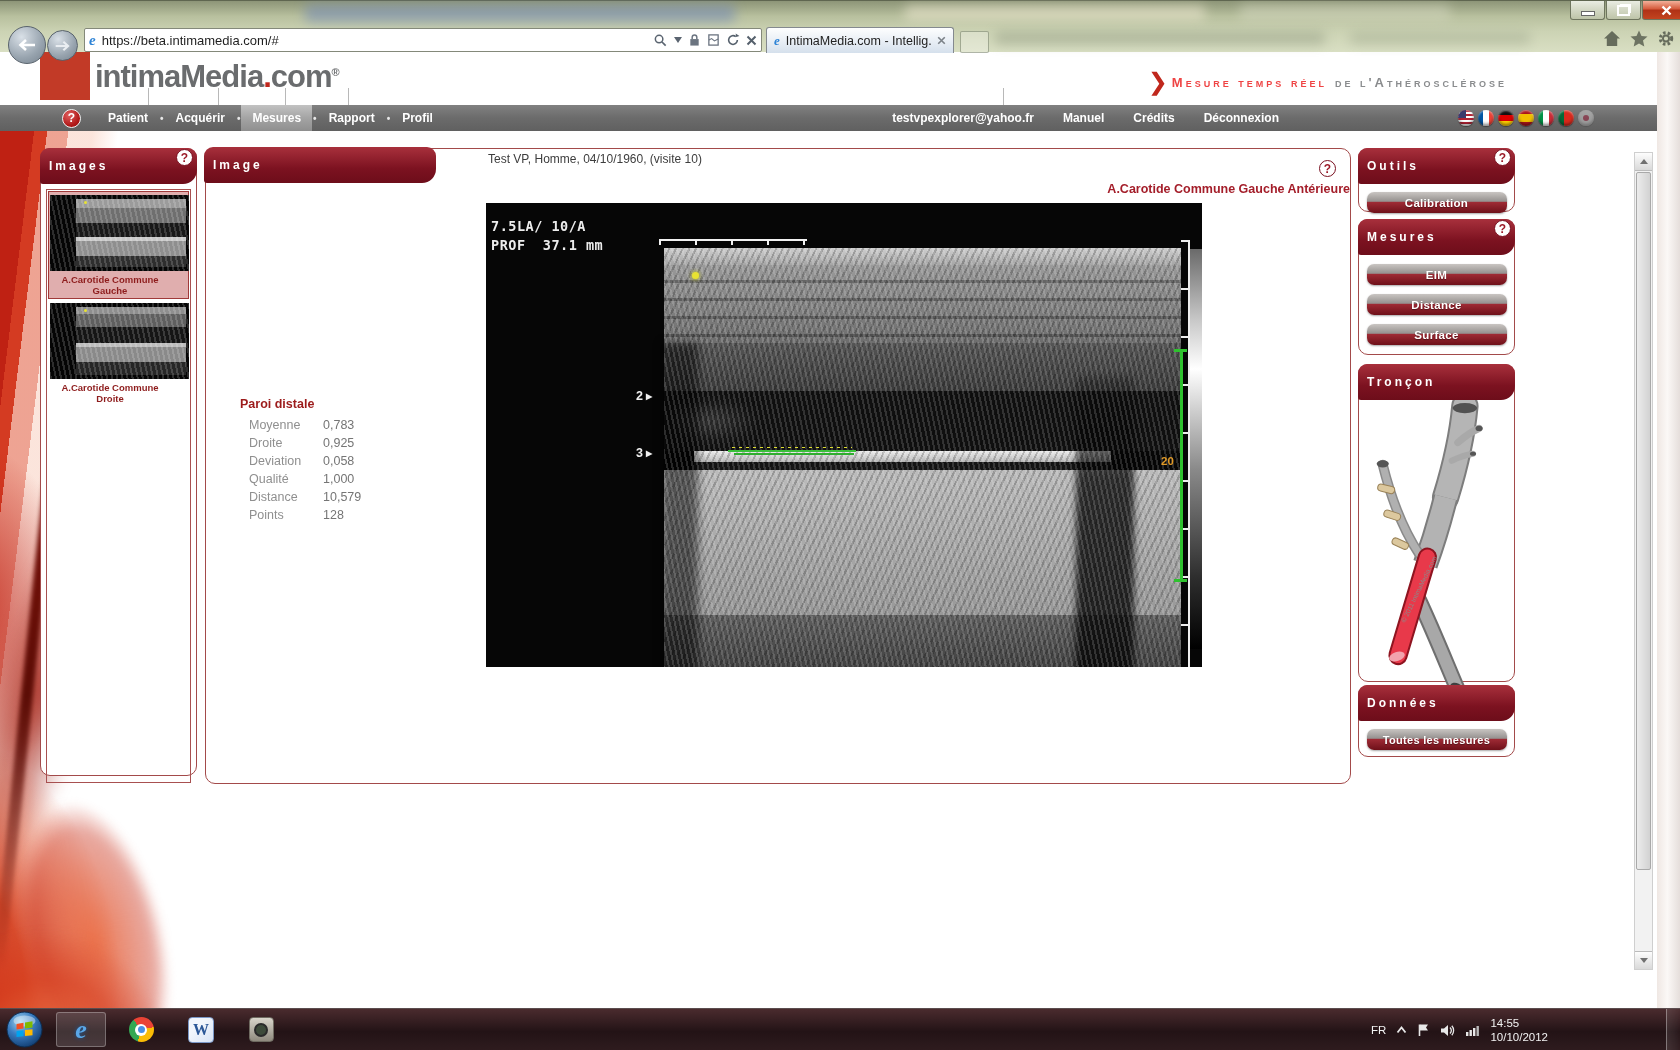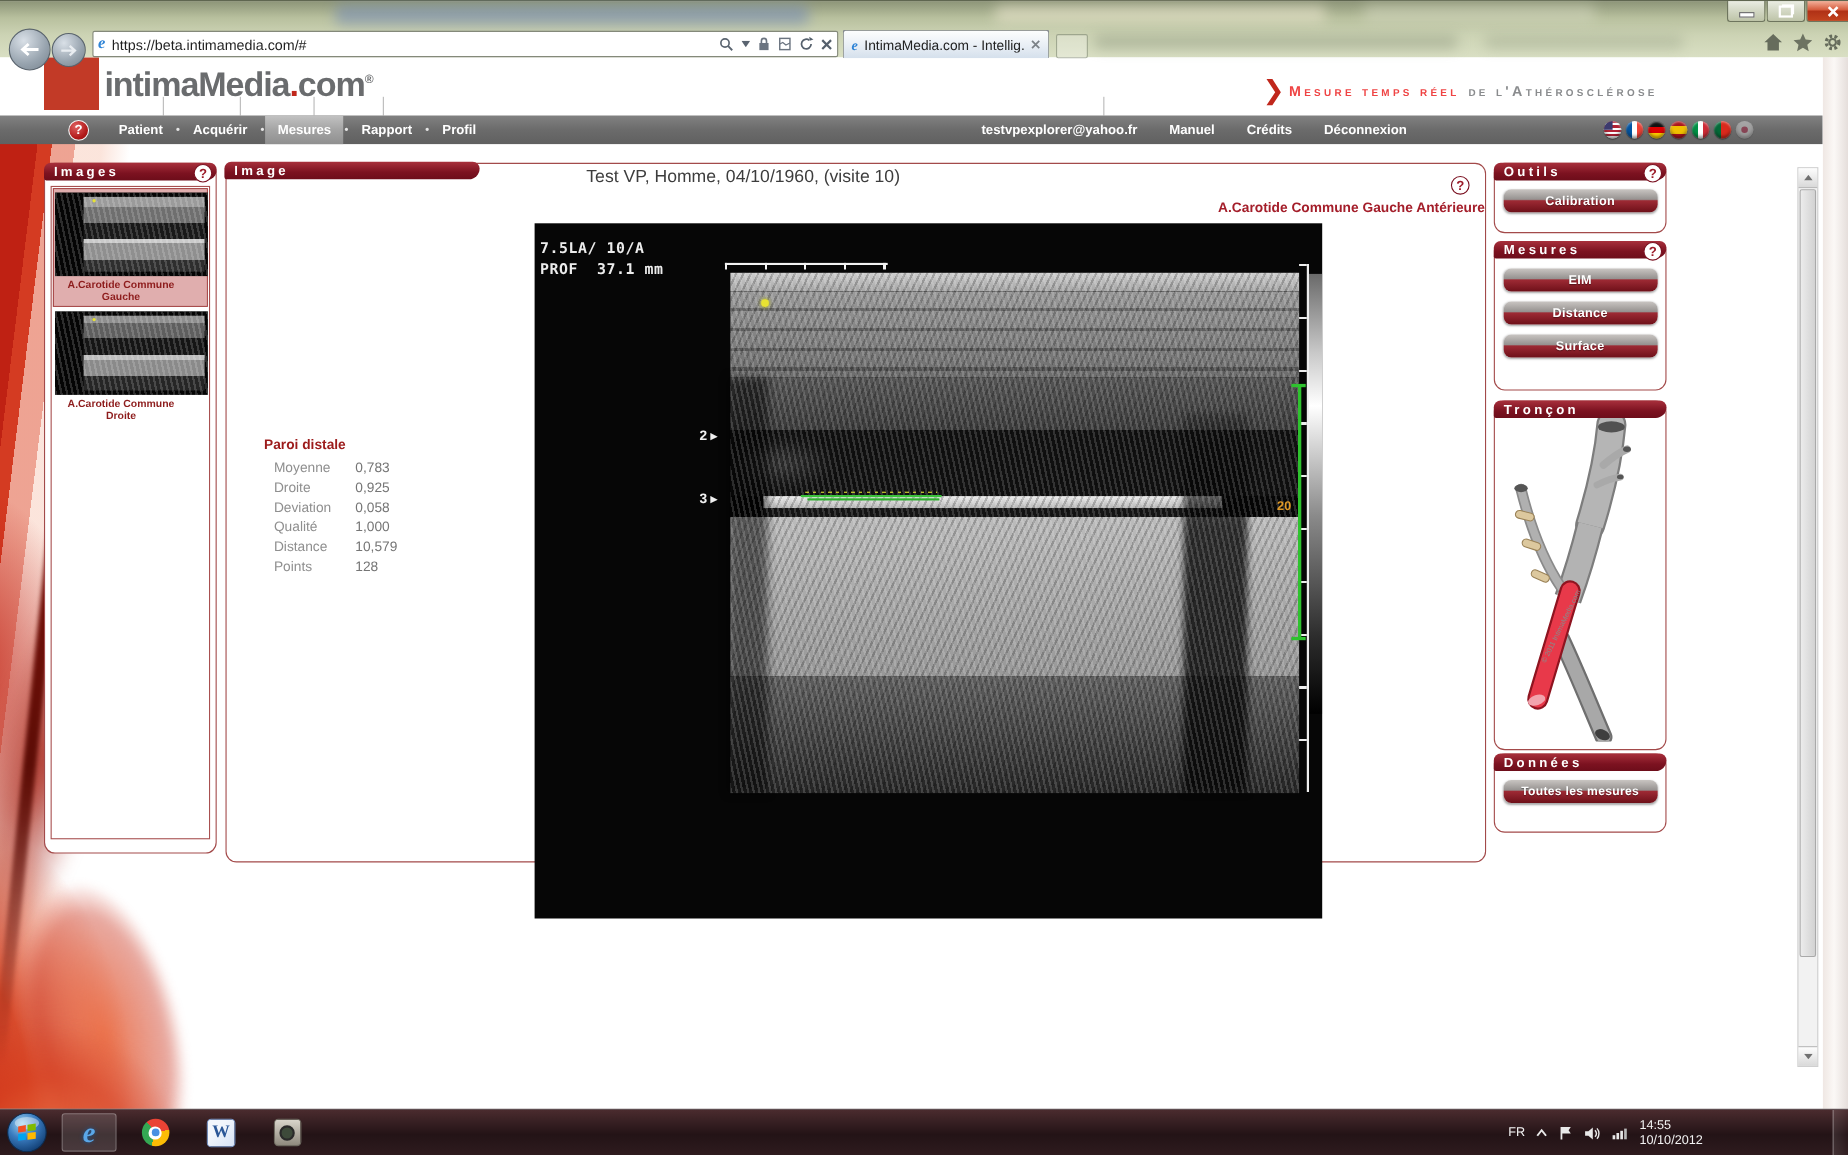--- a/index.html
+++ b/index.html
@@ -80,21 +80,21 @@
   .f-fr{background:linear-gradient(90deg,#0055a4 0 34%,#fff 34% 66%,#ef4135 66%);}
   .f-de{background:linear-gradient(180deg,#111 0 34%,#d00 34% 67%,#ffce00 67%);}
   .f-es{background:linear-gradient(180deg,#aa151b 0 27%,#f1bf00 27% 73%,#aa151b 73%);}
   .f-it{background:linear-gradient(90deg,#009246 0 34%,#fff 34% 66%,#ce2b37 66%);}
   .f-pt{background:linear-gradient(90deg,#046a38 0 40%,#da291c 40%);}
   .f-jp{background:#fff;opacity:.35;}
   .f-jp .sun{position:absolute;left:5px;top:5px;width:6px;height:6px;border-radius:50%;background:#bc002d;}
 
   
   .panel{position:absolute;background:#fff;border:1px solid #a34a4a;border-radius:10px;box-sizing:border-box;z-index:12;}
-  .phead{position:relative;height:16px;margin:-1px -1px 0 -1px;color:#fff;font-weight:bold;font-size:12px;letter-spacing:3px;
+  .phead{position:relative;height:36px;margin:-1px -1px 0 -1px;color:#fff;font-weight:bold;font-size:12px;letter-spacing:3px;
     background:linear-gradient(180deg,#a8303c,#7c1220 60%,#6d0d1a);border-radius:9px 9px 14px 3px;
     display:flex;align-items:center;padding:0 9px;box-sizing:border-box;}
   .qmark{width:17px;height:17px;border-radius:50%;background:#fff;border:1px solid #7a1020;box-sizing:border-box;
     color:#9c1b29;font-weight:bold;font-size:12px;display:flex;align-items:center;justify-content:center;letter-spacing:0;}
   .phead .qmark{position:absolute;right:4px;top:1px;}
   .btn{display:block;margin:0 auto;width:140px;height:21px;border:none;border-radius:7px;color:#fff;font-weight:bold;
     font-size:11.5px;font-family:"Liberation Sans",sans-serif;letter-spacing:.3px;cursor:pointer;
     background:linear-gradient(180deg,#c9c5c2 0%,#969290 44%,#9d2a34 50%,#6e1019 100%);
     box-shadow:0 1px 2px rgba(0,0,0,.35);text-shadow:0 1px 1px rgba(0,0,0,.4);}
 
@@ -104,31 +104,31 @@
   .thumbcell.sel{background:rgba(198,108,108,.55);outline:1px solid #a03a3a;}
   .minius{width:139px;height:76px;background:#050505;position:relative;overflow:hidden;margin:0 auto;}
   .miniecho{position:absolute;left:26px;top:4px;right:3px;bottom:4px;
     background:linear-gradient(180deg,#9b9b9b 0 9px,#6f6f6f 9px 24px,#191919 24px 38px,#cacaca 38px 42px,#8f8f8f 42px 57px,#2e2e2e 57px 100%);}
   .minispeck{position:absolute;inset:0;background:repeating-linear-gradient(78deg,rgba(255,255,255,.16) 0 2px,transparent 2px 5px);}
   .minidot{position:absolute;left:34px;top:6px;width:3px;height:3px;border-radius:50%;background:#e8e332;}
   .caption{text-align:center;font-size:9.5px;font-weight:bold;color:#8e1d1d;margin-top:3px;}
 
   
   .mainhead{position:absolute;left:-1px;top:-1px;width:232px;}
-  .patientinfo{position:absolute;left:282px;top:3px;font-size:16px;color:#3d3d3d;margin-left:45px;}
+  .patientinfo{position:absolute;left:282px;top:3px;font-size:12px;color:#3d3d3d;}
   .mainq{position:absolute;right:14px;top:11px;}
   .scantitle{position:absolute;left:0;right:0;top:33px;text-align:right;color:#a41e2a;font-weight:bold;font-size:12.5px;}
   .stats{position:absolute;left:6px;top:248px;width:140px;font-size:12.5px;margin-left:28px;}
   .statstitle{color:#9c1b1b;font-weight:bold;margin-bottom:7px;}
   .srow{display:flex;margin:4px 0;color:#8f8f8f;}
   .slabel{width:74px;padding-left:9px;}
   .sval{color:#757575;}
 
   
-  .us{position:absolute;left:280px;top:54px;width:716px;height:632px;background:#060606;overflow:hidden;}
+  .us{position:absolute;left:280px;top:54px;width:716px;height:464px;background:#060606;overflow:hidden;}
   .ovl{position:absolute;left:5px;top:14px;color:#ececec;font-family:"DejaVu Sans Mono",monospace;
     font-size:13.5px;font-weight:bold;line-height:18.5px;white-space:pre;letter-spacing:.5px;}
   .echo{position:absolute;left:178px;top:45px;width:517px;height:473px;}
   .eb{position:absolute;left:0;right:0;}
   .e-top{top:0;height:17px;background:linear-gradient(180deg,#cfcfcf,#a5a5a5);}
   .e-mid{top:17px;height:78px;background:
     repeating-linear-gradient(180deg,transparent 0 15px,rgba(0,0,0,.30) 15px 18px),
     linear-gradient(180deg,#9a9a9a,#6d6d6d);}
   .e-mid2{top:95px;height:48px;background:linear-gradient(180deg,#555,#3a3a3a);}
   .e-lumen{top:143px;height:60px;background:#101010;}

